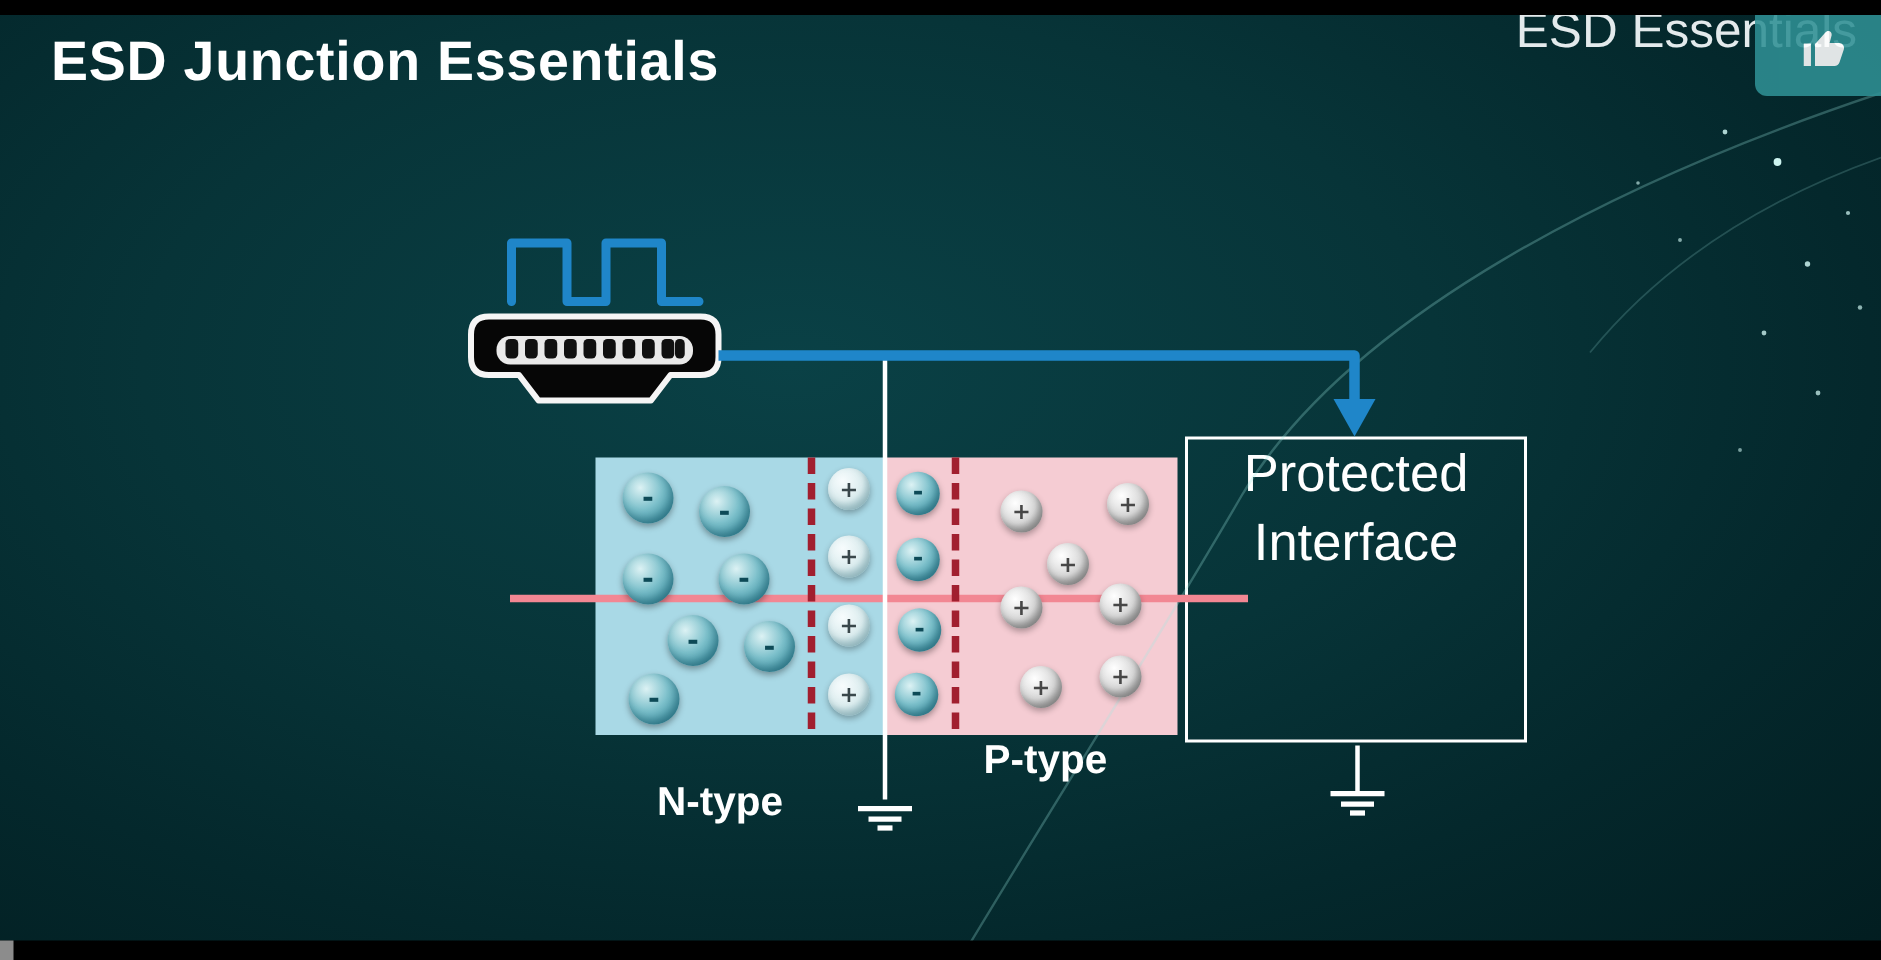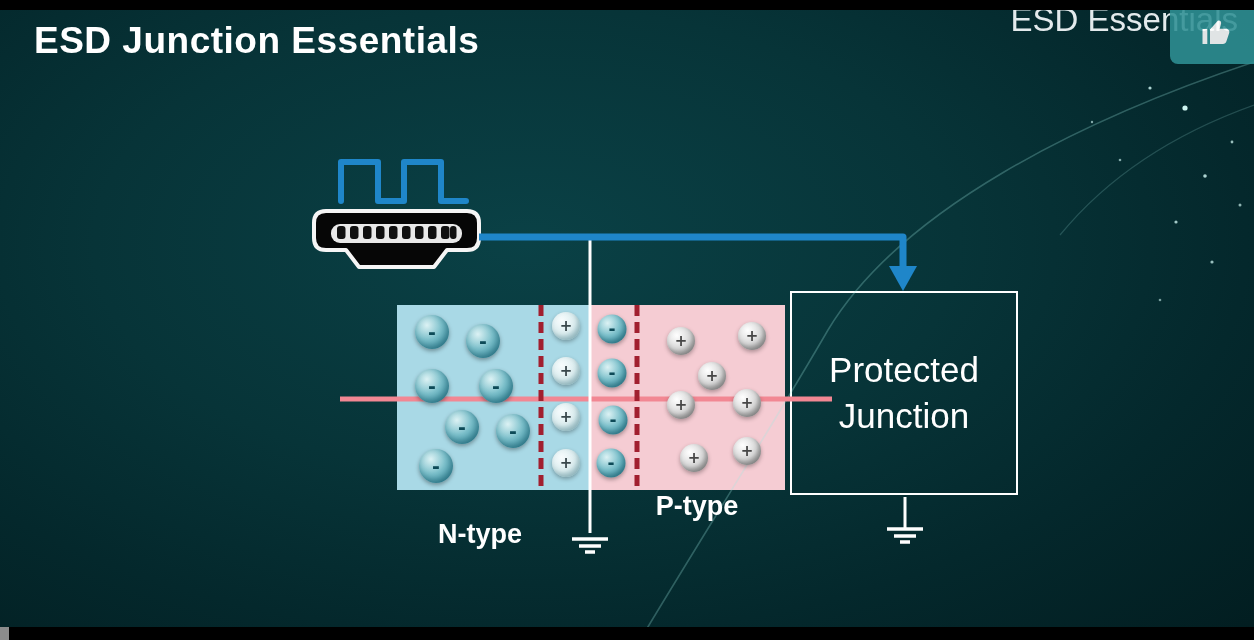--- a/index.html
+++ b/index.html
@@ -16,21 +16,21 @@
   .page-title{position:absolute;left:34px;top:20px;margin:0;font-size:37px;font-weight:600;color:#ffffff;letter-spacing:.5px;z-index:30;}
   .brand{position:absolute;top:1px;right:16px;font-size:33px;font-weight:400;color:#e3eaec;z-index:28;}
   .badge{position:absolute;top:0;right:-8px;width:92px;height:64px;border-radius:8px;
     background:var(--badge-teal,#2f9094);opacity:.88;display:flex;align-items:center;justify-content:center;z-index:29;}
 
   .region-box{position:absolute;top:305px;height:185px;z-index:1;}
   .region-n{left:397px;width:193px;background:var(--n-region,#a9d9e6);}
   .region-p{left:590px;width:195px;background:var(--p-region,#f5ccd3);}
 
   .protected{position:absolute;left:790px;top:291px;width:228px;height:204px;border:2px solid #ffffff;
-    box-sizing:border-box;display:flex;flex-direction:column;align-items:center;justify-content:center;
+    box-sizing:border-box;display:flex;flex-direction:column;align-items:center;
     color:#ffffff;font-size:35px;line-height:1.32;z-index:2;}
 
   .overlay{position:absolute;left:0;top:0;z-index:5;}
   #particle-layer{position:absolute;left:0;top:0;width:100%;height:100%;z-index:10;pointer-events:none;}
 
   .ball{position:absolute;transform:translate(-50%,-50%);border-radius:50%;display:flex;align-items:center;justify-content:center;
     font-weight:700;line-height:1;font-family:"DejaVu Sans",sans-serif;}
   .ball-n{width:34px;height:34px;font-size:19px;color:#0d4a57;
     background:radial-gradient(circle at 35% 30%,#dcf2f4,#7cc0cb 45%,#3e93a4 85%);
     box-shadow:0 2px 4px rgba(0,0,0,.35), inset -2px -3px 6px rgba(16,74,88,.45);}
@@ -61,21 +61,21 @@
     <svg width="36" height="36" viewBox="0 0 24 24">
       <path fill="#ffffff" d="M3 10h3.2v10H3zM8 20h8.6c1.1 0 2-.7 2.3-1.7l1.9-5.6c.5-1.4-.6-2.9-2.1-2.9h-4.2l.9-3.5c.2-1-.5-1.9-1.5-1.9-.5 0-1 .3-1.3.7L8.3 10H8v10z"></path>
     </svg>
   </div>
 
   <div class="region-box region-n"></div>
   <div class="region-box region-p"></div>
 
   <div class="protected">
     <div>Protected</div>
-    <div>Junction</div>
+    <div>Interface</div>
   </div>
 
   <svg class="overlay" width="1254" height="640" viewBox="0 0 1254 640">
 
     <path d="M1254,62 C1080,120 900,210 828,330 C770,430 700,540 640,640" fill="none" stroke="#9fe8e2" stroke-width="1.6" opacity="0.28"></path>
     <path d="M1254,105 C1170,135 1105,180 1060,235" fill="none" stroke="#9fe8e2" stroke-width="1.2" opacity="0.2"></path>
     <g fill="#d8fffb">
       <circle cx="1150" cy="88" r="1.6" opacity="0.8"></circle>
       <circle cx="1185" cy="108" r="2.6" opacity="0.95"></circle>
       <circle cx="1205" cy="176" r="1.8" opacity="0.8"></circle>

